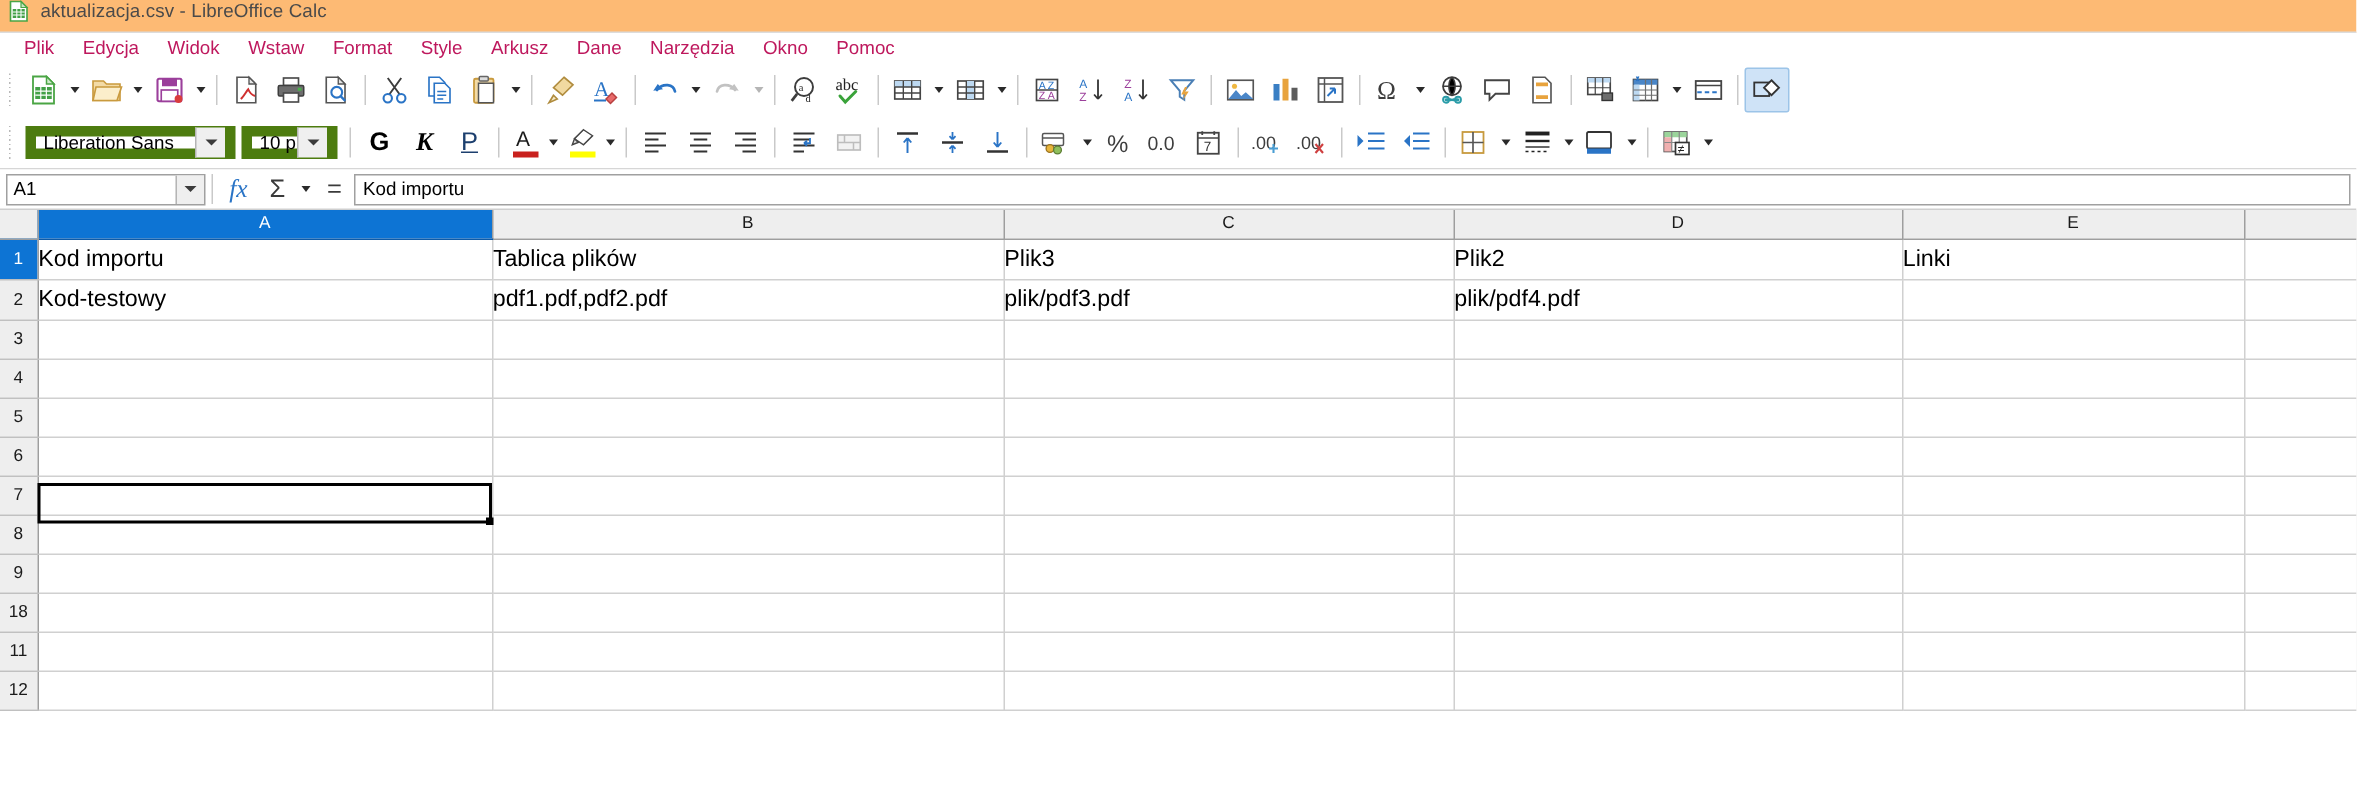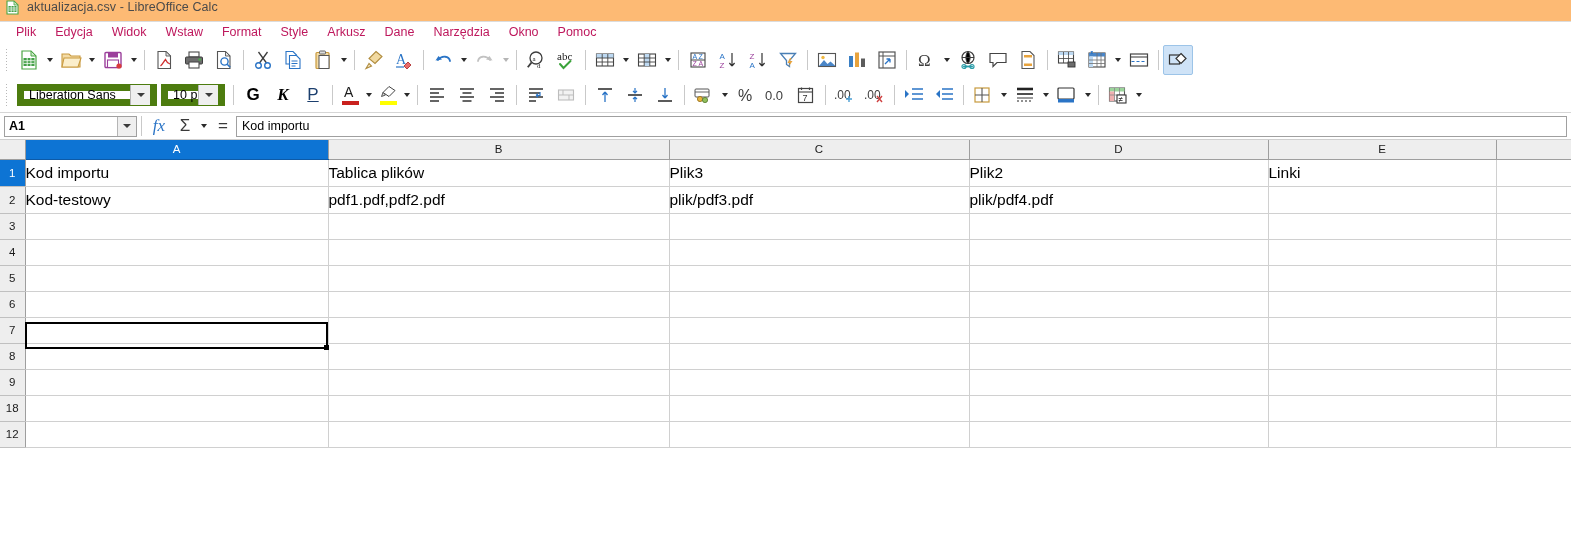--- a/index.html
+++ b/index.html
@@ -151,21 +151,21 @@
     padding:0 2px 0 2px;
     gap:0;
     border-bottom:1px solid #cfcfcf;
   }
   .namebox{
     width:133px; height:21px;
     border:1px solid #a0a0a0; background:#fff;
     display:flex;align-items:center;
     margin-left:2px; flex:none;
   }
-  .namebox .val{ padding-left:4px; font-size:12.5px; flex:1; line-height:19px;font-weight:bold;}
+  .namebox .val{ padding-left:4px; font-size:12.5px; flex:1; line-height:19px;}
   .namebox .dd{
     width:19px;height:19px; background:#efefef;border-left:1px solid #b5b5b5;
     display:flex;align-items:center;justify-content:center;flex:none;
   }
   .namebox .dd:after{
     content:""; width:0;height:0;
     border-left:4px solid transparent;border-right:4px solid transparent;
     border-top:4px solid #3b3b3b;
   }
   .fb-icon{
@@ -901,20 +901,29 @@
       <tr>
         <td class="rowhead">18</td>
         <td class="cell"></td>
         <td class="cell"></td>
         <td class="cell"></td>
         <td class="cell"></td>
         <td class="cell"></td>
         <td class="cell"></td>
       </tr>
       <tr>
+        <td class="rowhead">11</td>
+        <td class="cell"></td>
+        <td class="cell"></td>
+        <td class="cell"></td>
+        <td class="cell"></td>
+        <td class="cell"></td>
+        <td class="cell"></td>
+      </tr>
+      <tr>
         <td class="rowhead">12</td>
         <td class="cell"></td>
         <td class="cell"></td>
         <td class="cell"></td>
         <td class="cell"></td>
         <td class="cell"></td>
         <td class="cell"></td>
       </tr>
     </tbody>
   </table>

